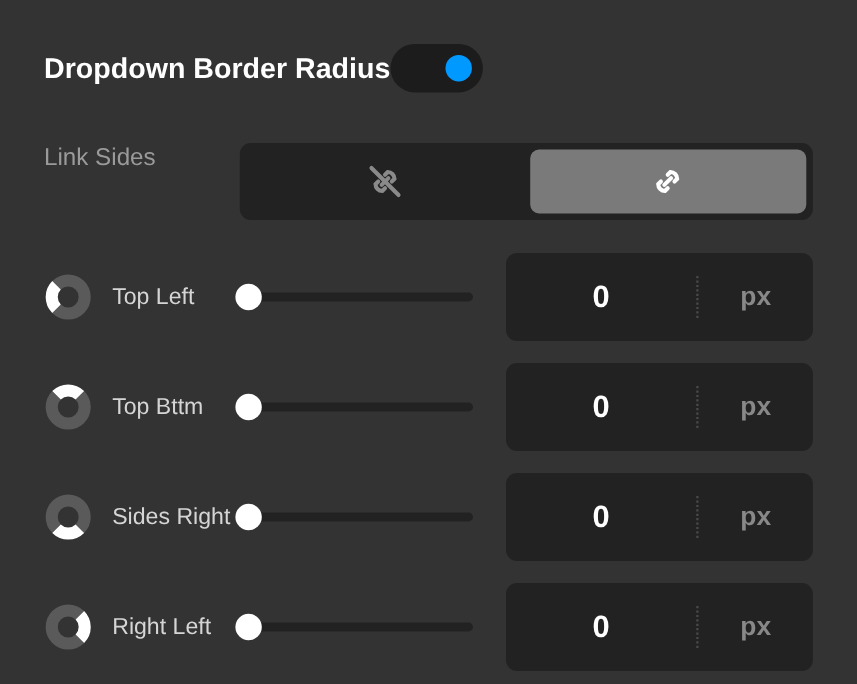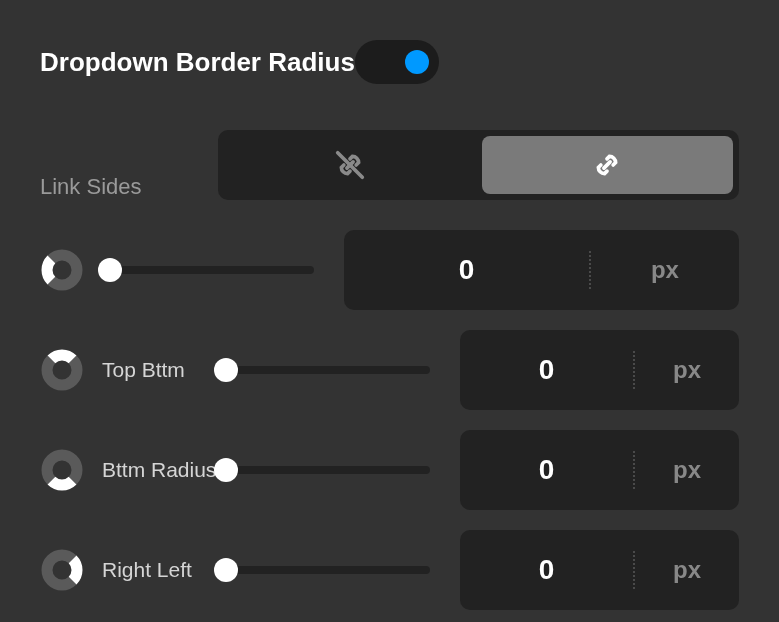--- a/index.html
+++ b/index.html
@@ -34,21 +34,21 @@
     position: absolute;
     top: 10px;
     right: 10px;
     width: 24px;
     height: 24px;
     background: #0099ff;
     border-radius: 50%;
   }
   .link-row {
     display: flex;
-    align-items: flex-end;
+    align-items: flex-start;
     margin-bottom: 30px;
   }
   .link-label {
     width: 178px;
     font-size: 22px;
     color: #9a9a9a;
   }
   .segmented {
     flex: 1;
     background: #222222;
@@ -177,20 +177,21 @@
 </div>
 
 <div id="corners">
     <div class="corner-row">
     <span class="corner-icon">
       <svg width="44" height="44" viewBox="0 0 44 44" fill="none">
         <path d="M 11.393398282201785 11.393398282201789 A 15 15 0 1 1 11.393398282201781 32.606601717798206" stroke="#5a5a5a" stroke-width="11"></path>
         <path d="M 11.393398282201789 32.60660171779821 A 15 15 0 0 1 11.393398282201785 11.393398282201789" stroke="#ffffff" stroke-width="11"></path>
       </svg>
     </span>
+    <div class="corner-label">Top Left</div>
     <div class="slider-wrap">
       <div class="slider">
         <div class="slider-thumb"></div>
       </div>
     </div>
     <div class="value-box">
       <div class="value-num">0</div>
       <div class="value-divider"></div>
       <div class="value-unit">px</div>
     </div>
@@ -214,21 +215,21 @@
       <div class="value-unit">px</div>
     </div>
   </div>
     <div class="corner-row">
     <span class="corner-icon">
       <svg width="44" height="44" viewBox="0 0 44 44" fill="none">
         <path d="M 11.393398282201789 32.60660171779821 A 15 15 0 1 1 32.60660171779823 32.6066017177982" stroke="#5a5a5a" stroke-width="11"></path>
         <path d="M 32.60660171779821 32.60660171779821 A 15 15 0 0 1 11.393398282201789 32.60660171779821" stroke="#ffffff" stroke-width="11"></path>
       </svg>
     </span>
-    <div class="corner-label">Bttm Radius</div>
+    <div class="corner-label">Sides Right</div>
     <div class="slider-wrap">
       <div class="slider">
         <div class="slider-thumb"></div>
       </div>
     </div>
     <div class="value-box">
       <div class="value-num">0</div>
       <div class="value-divider"></div>
       <div class="value-unit">px</div>
     </div>

